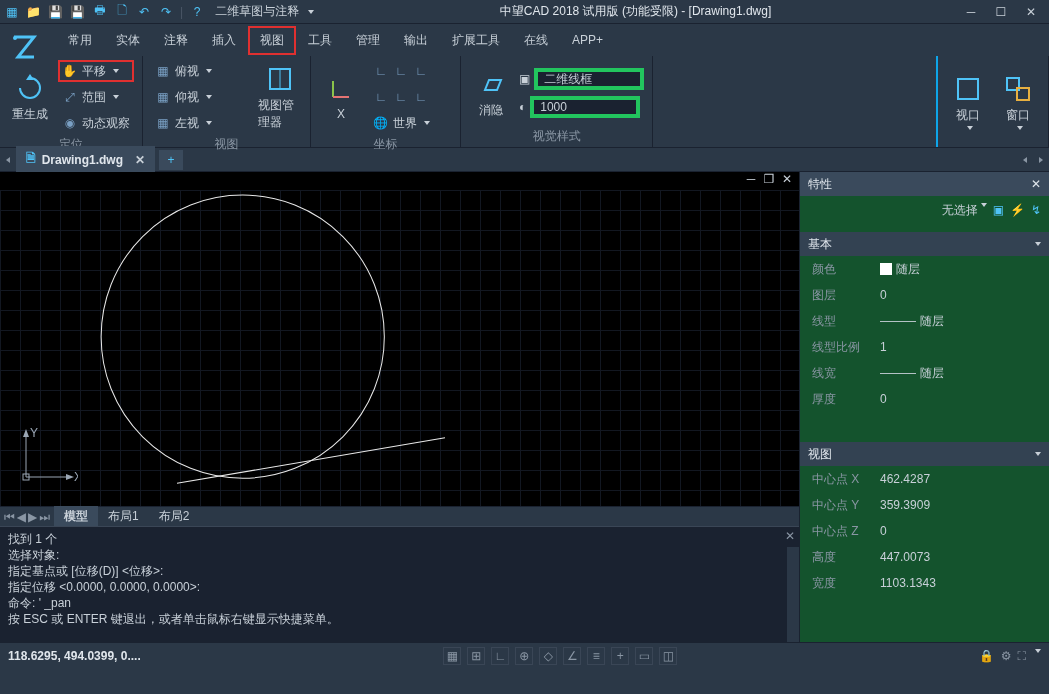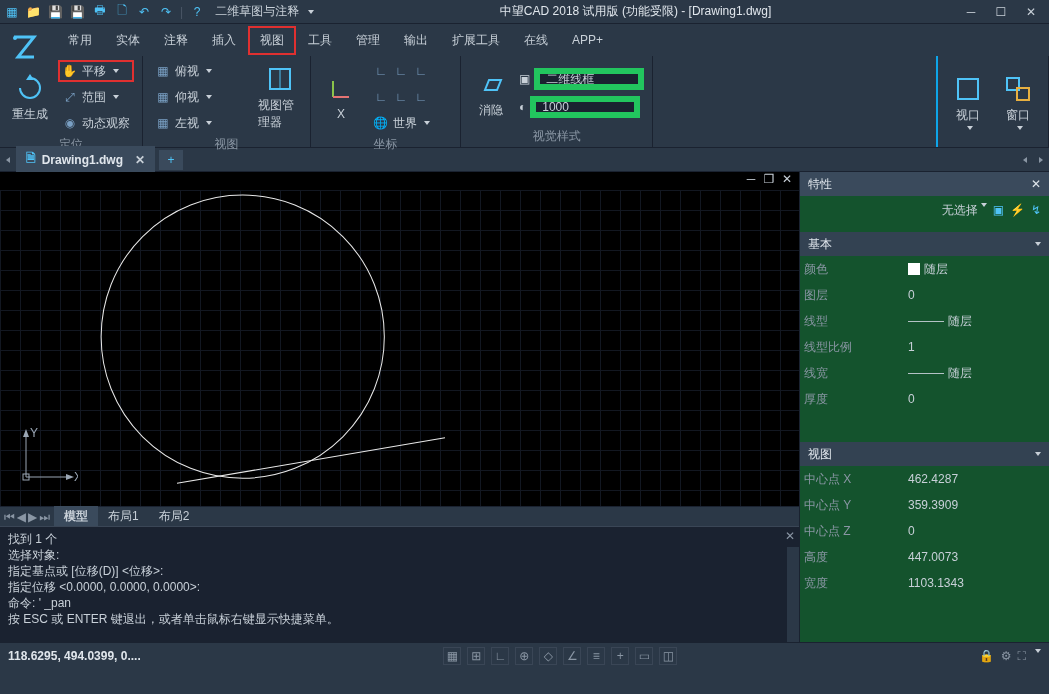--- a/index.html
+++ b/index.html
@@ -23,21 +23,21 @@
 .ribbon { height: 92px; background: #2b3847; border-bottom: 1px solid #1a2230; display: flex; }
 .ribbon-group { border-right: 1px solid #1a2230; display: flex; flex-direction: column; padding: 4px 8px 2px 8px; }
 .ribbon-group-content { flex: 1; display: flex; gap: 6px; }
 .ribbon-group-label { text-align: center; color: #8a96a4; font-size: 12px; padding-top: 2px; }
 .ribbon-big-btn { display: flex; flex-direction: column; align-items: center; justify-content: center; width: 44px; gap: 2px; }
 .ribbon-big-btn .icon { width: 32px; height: 32px; display: flex; align-items: center; justify-content: center; color: #4fc3f7; }
 .ribbon-small-row { display: flex; flex-direction: column; gap: 4px; justify-content: center; }
 .ribbon-small-btn { display: flex; align-items: center; gap: 4px; height: 22px; padding: 0 4px; white-space: nowrap; }
 .ribbon-small-btn.highlighted { border: 2px solid #e03030; padding: 0 2px; }
 .ribbon-small-btn .sicon { width: 16px; height: 16px; display: flex; align-items: center; justify-content: center; color: #7aa0c4; }
-.ribbon-dropdown-input { background: #1a2230; border: 6px solid #22c55e; color: #c8d0d8; padding: 2px 6px; width: 110px; height: 22px; }
+.ribbon-dropdown-input { background: #1a2230; border: 4px solid #22c55e; color: #c8d0d8; padding: 2px 6px; width: 110px; height: 22px; }
 
 .doc-tabs { height: 24px; background: #2b3847; display: flex; align-items: center; border-bottom: 1px solid #1a2230; }
 .doc-tab { background: #3a4a5c; padding: 3px 10px; display: flex; align-items: center; gap: 6px; color: #e0e6ec; font-weight: bold; }
 .doc-tab .close-x { color: #c8d0d8; margin-left: 6px; }
 .doc-tab-add { width: 24px; height: 20px; background: #3a4a5c; margin-left: 4px; display: flex; align-items: center; justify-content: center; color: #4fc3f7; }
 .arrow-left, .arrow-right { width: 16px; height: 24px; display: flex; align-items: center; justify-content: center; color: #8a96a4; }
 
 .main-area { display: flex; height: 470px; }
 .canvas-col { flex: 1; display: flex; flex-direction: column; background: #000; }
 .canvas-win-controls { height: 18px; display: flex; justify-content: flex-end; gap: 2px; padding-right: 4px; background: #000; }
@@ -56,21 +56,21 @@
 .cmd-close { position: absolute; right: 4px; top: 2px; color: #8a96a4; }
 .cmd-line { line-height: 16px; }
 .cmd-sb { position: absolute; right: 0; top: 20px; bottom: 0; width: 12px; background: #2b3847; }
 
 .props-panel { width: 250px; background: #14532d; border-left: 1px solid #1a2230; display: flex; flex-direction: column; }
 .pp-title { height: 24px; display: flex; align-items: center; justify-content: space-between; padding: 0 8px; background: #3a4a5c; color: #e0e6ec; }
 .pp-selection { height: 28px; display: flex; align-items: center; justify-content: flex-end; padding: 0 8px; margin-left: 44px; }
 .pp-tool-icons { display: flex; gap: 6px; color: #4fc3f7; }
 .pp-section-header { height: 24px; background: #334252; display: flex; align-items: center; justify-content: space-between; padding: 0 8px; color: #e0e6ec; margin-top: 8px; }
 .pp-row { height: 26px; display: flex; align-items: center; }
-.pp-row .lbl { width: 108px; padding-left: 4px; color: #8a96a4; }
+.pp-row .lbl { width: 80px; padding-left: 12px; color: #8a96a4; }
 .pp-row .val { flex: 1; color: #c8d0d8; display: flex; align-items: center; gap: 4px; }
 .pp-swatch { width: 12px; height: 12px; background: #fff; display: inline-block; }
 
 .statusbar { height: 26px; background: #2b3847; border-top: 1px solid #1a2230; display: flex; align-items: center; padding: 0 8px; justify-content: space-between; }
 .statusbar .coords { color: #e0e6ec; font-weight: bold; }
 .status-icons { display: flex; gap: 6px; color: #8a96a4; }
 .status-icons .sicon { width: 18px; height: 18px; display: flex; align-items: center; justify-content: center; border: 1px solid #3a4656; }
 
 .tri { display: inline-block; border-left: 3px solid transparent; border-right: 3px solid transparent; border-top: 4px solid #c8d0d8; margin-left: 3px; }
 .tri-r { display: inline-block; border-top: 3px solid transparent; border-bottom: 3px solid transparent; border-left: 4px solid #8a96a4; }

